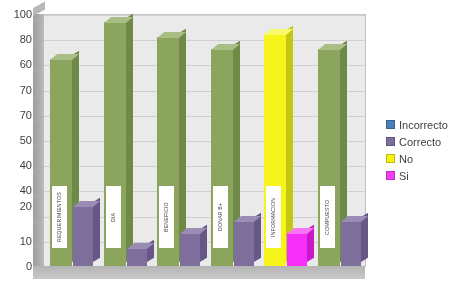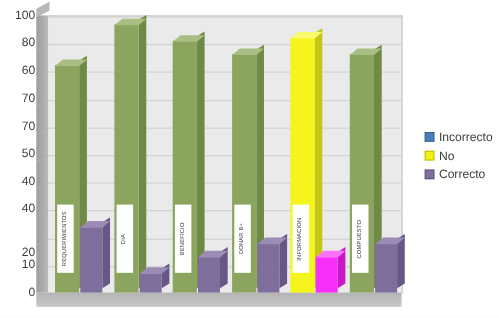--- a/index.html
+++ b/index.html
@@ -159,21 +159,21 @@
 
   <div id="y-axis">
       <div class="ytick" style="top: 14px;">100</div>
       <div class="ytick" style="top: 39.2px;">80</div>
       <div class="ytick" style="top: 64.4px;">60</div>
       <div class="ytick" style="top: 89.6px;">70</div>
       <div class="ytick" style="top: 114.8px;">70</div>
       <div class="ytick" style="top: 140px;">50</div>
       <div class="ytick" style="top: 165.2px;">40</div>
       <div class="ytick" style="top: 190.4px;">40</div>
-      <div class="ytick" style="top: 230px;">20</div>
+      <div class="ytick" style="top: 206px;">20</div>
       <div class="ytick" style="top: 240.8px;">10</div>
       <div class="ytick" style="top: 266px;">0</div>
     </div>
   <div id="side-wall"></div>
   <div id="side-wall-top"></div>
   <div id="plot-wall">
       <div class="gridline" style="top: 0px;"></div>
       <div class="gridline-deep" style="top: 0px;"></div>
       <div class="gridline" style="top: 25.2px;"></div>
       <div class="gridline-deep" style="top: 25.2px;"></div>
@@ -267,20 +267,24 @@
       <div class="cat-label" style="left: 319.5px; top: 186px; height: 62px; width: 15px;">COMPUESTO</div>
     </div>
 </div>
 
 <div id="legend">
     <div class="legend-row">
       <span class="legend-swatch" style="background: rgb(74, 126, 187);"></span>
       <span class="legend-label">Incorrecto</span>
     </div>
     <div class="legend-row">
+      <span class="legend-swatch" style="background: rgb(126, 110, 156);"></span>
+      <span class="legend-label">Correcto</span>
+    </div>
+    <div class="legend-row">
       <span class="legend-swatch" style="background: rgb(243, 243, 18);"></span>
       <span class="legend-label">No</span>
     </div>
     <div class="legend-row">
-      <span class="legend-swatch" style="background: rgb(126, 110, 156);"></span>
-      <span class="legend-label">Correcto</span>
+      <span class="legend-swatch" style="background: rgb(242, 62, 242);"></span>
+      <span class="legend-label">Si</span>
     </div>
   </div>
 
 </body></html>

